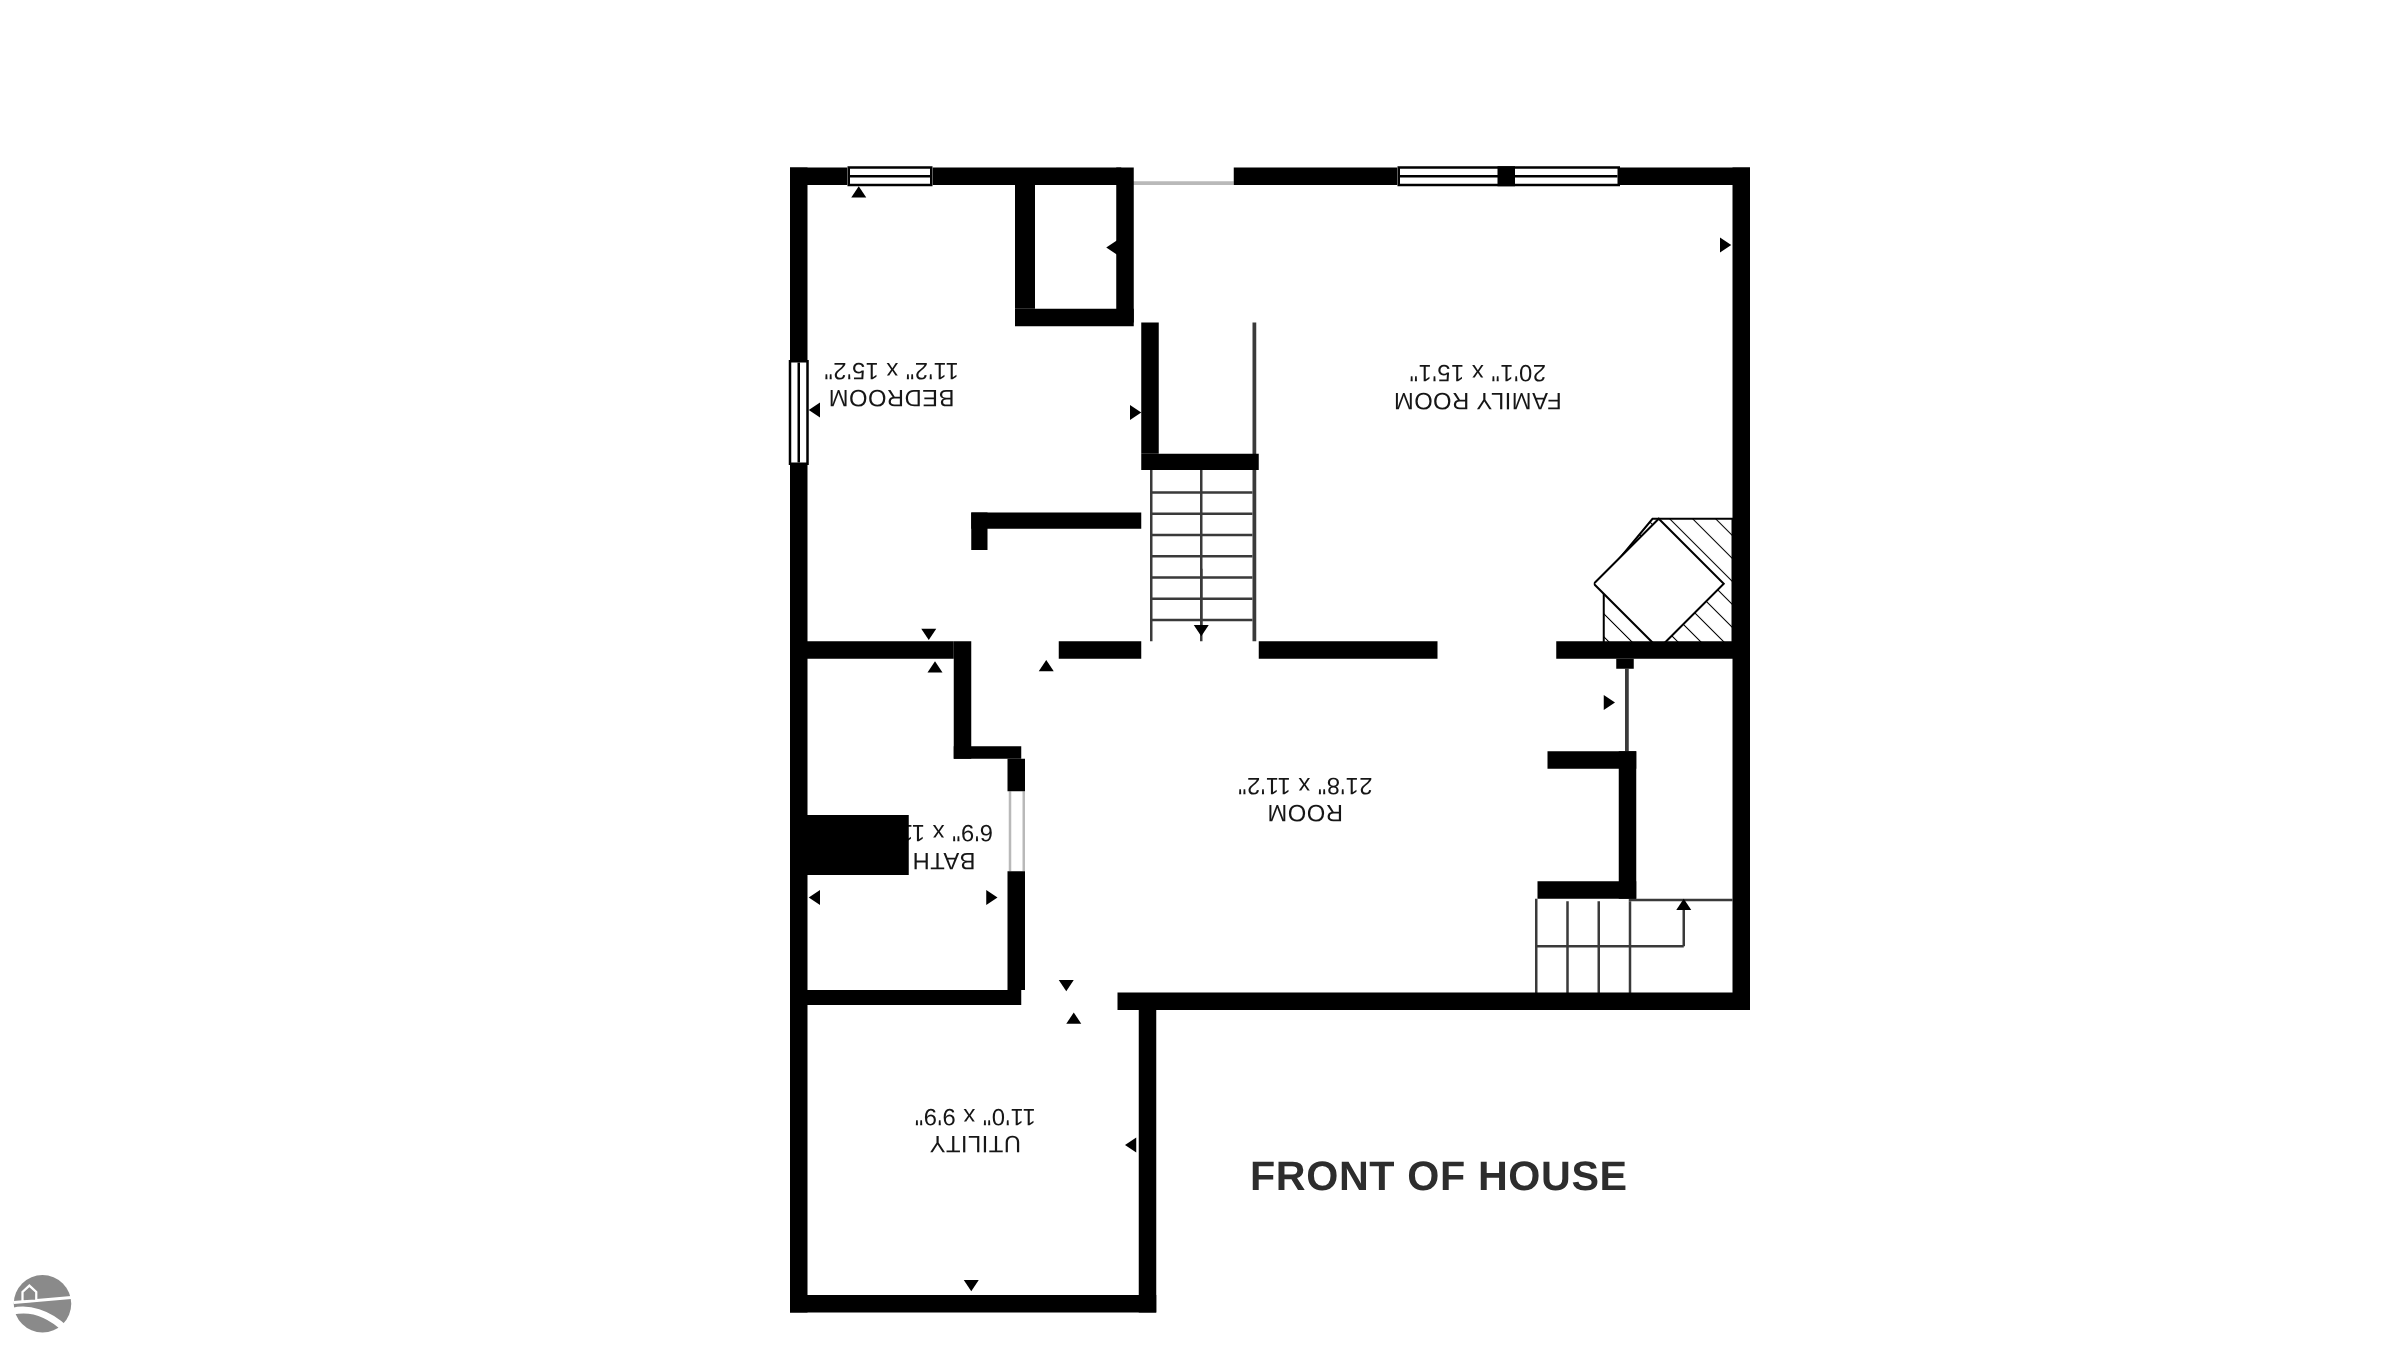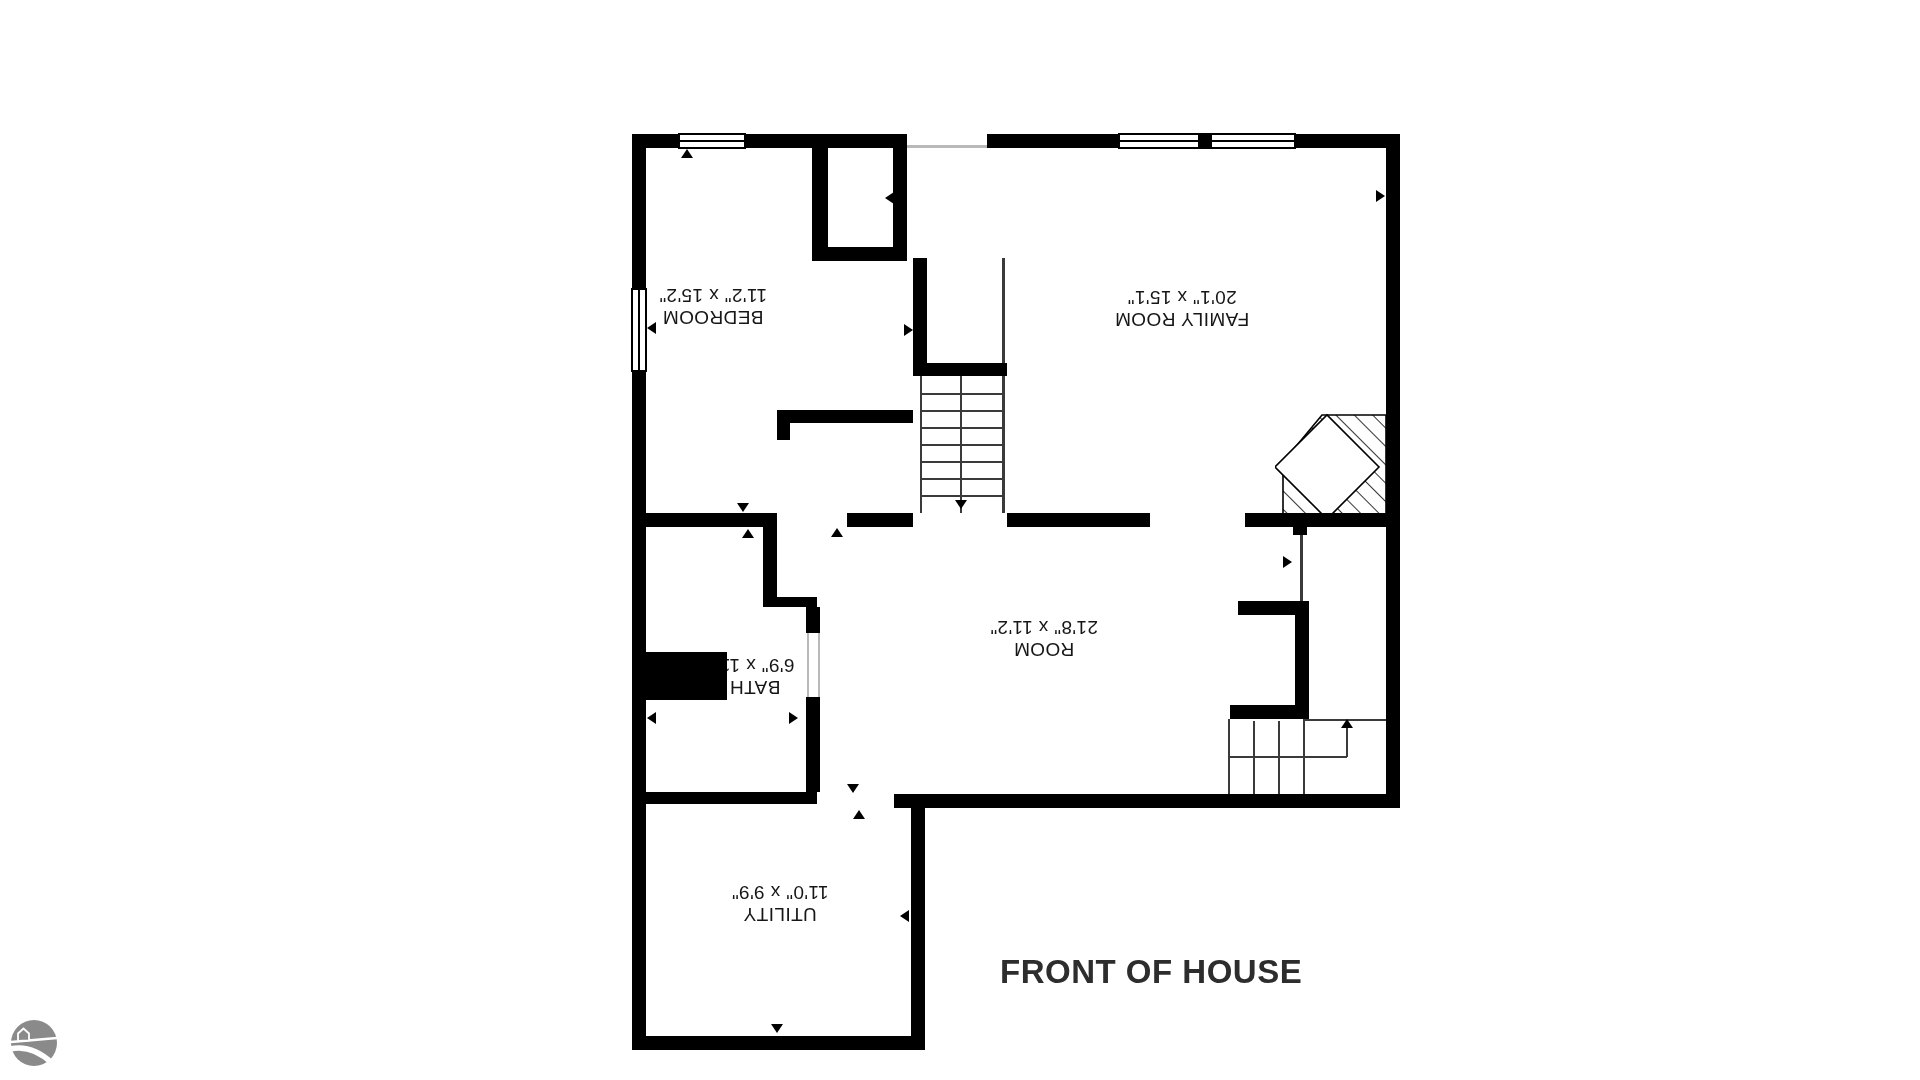--- a/index.html
+++ b/index.html
@@ -7,21 +7,21 @@
           font-family:"Liberation Sans", sans-serif;}
   .wall{position:absolute;background:#000;z-index:6;}
   .thin{position:absolute;background:#3a3a3a;z-index:3;}
   .lite{position:absolute;background:#b9b9b9;z-index:2;}
   .window{position:absolute;background:#fff;border:2px solid #000;box-sizing:border-box;z-index:7;}
   .window .mid-h{position:absolute;left:0;right:0;top:50%;height:2px;margin-top:-1px;background:#000;}
   .window .mid-v{position:absolute;top:0;bottom:0;left:50%;width:2px;margin-left:-1px;background:#000;}
   .room-label{position:absolute;z-index:4;transform:translate(-50%,-50%) rotate(180deg);
               text-align:center;color:#161616;font-size:19px;line-height:22px;letter-spacing:.4px;white-space:nowrap;}
   .fixture{position:absolute;background:#000;z-index:5;}
-  .annotation{position:absolute;z-index:4;font-size:33px;font-weight:700;color:#2d2d2d;letter-spacing:.5px;white-space:nowrap;margin-top:31px;}
+  .annotation{position:absolute;z-index:4;font-size:33px;font-weight:700;color:#2d2d2d;letter-spacing:.5px;white-space:nowrap;}
   .arr{position:absolute;width:0;height:0;z-index:8;}
   .arr-up{border-left:6px solid transparent;border-right:6px solid transparent;border-bottom:9px solid #000;}
   .arr-down{border-left:6px solid transparent;border-right:6px solid transparent;border-top:9px solid #000;}
   .arr-left{border-top:6px solid transparent;border-bottom:6px solid transparent;border-right:9px solid #000;}
   .arr-right{border-top:6px solid transparent;border-bottom:6px solid transparent;border-left:9px solid #000;}
   svg{position:absolute;}
 </style>
 </head>
 <body>
 

